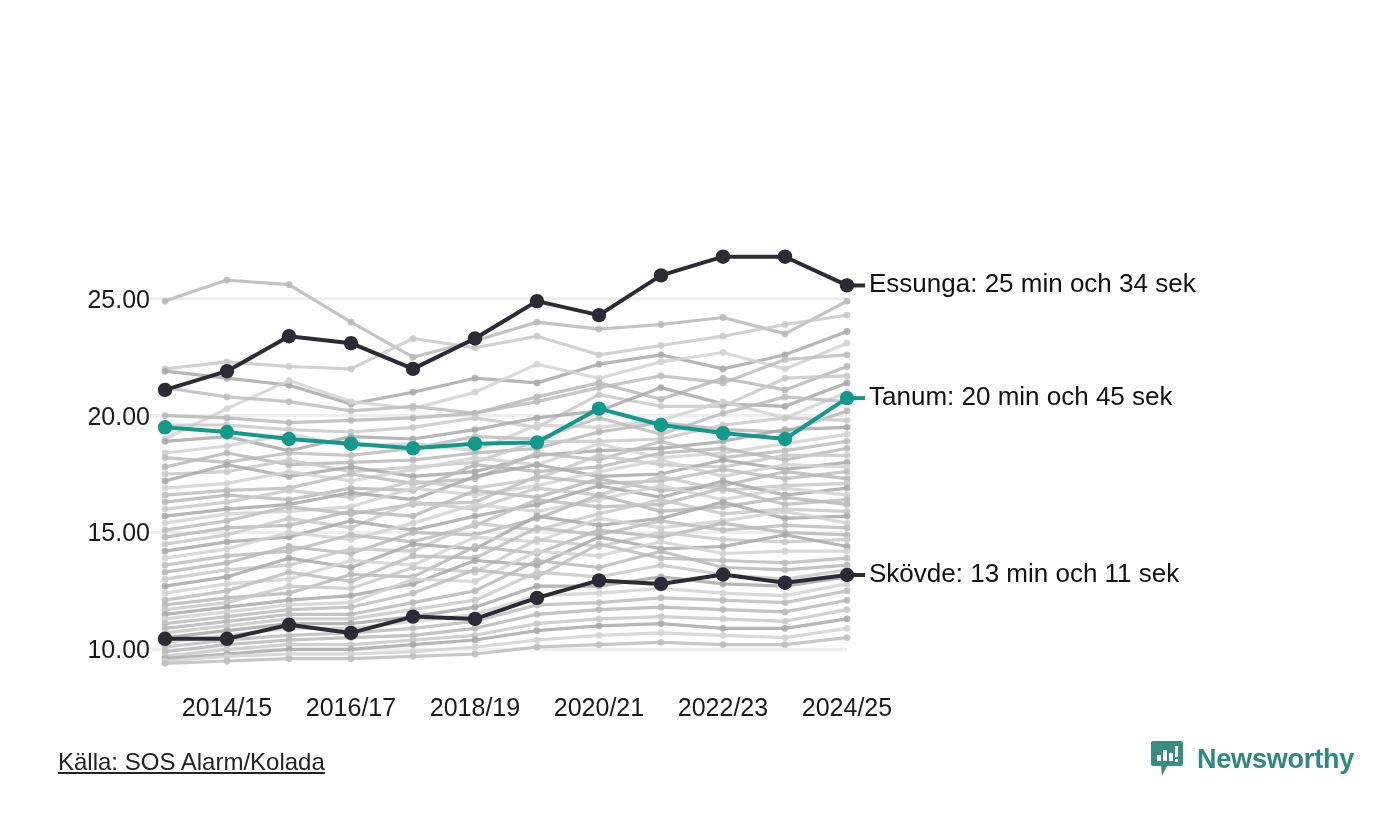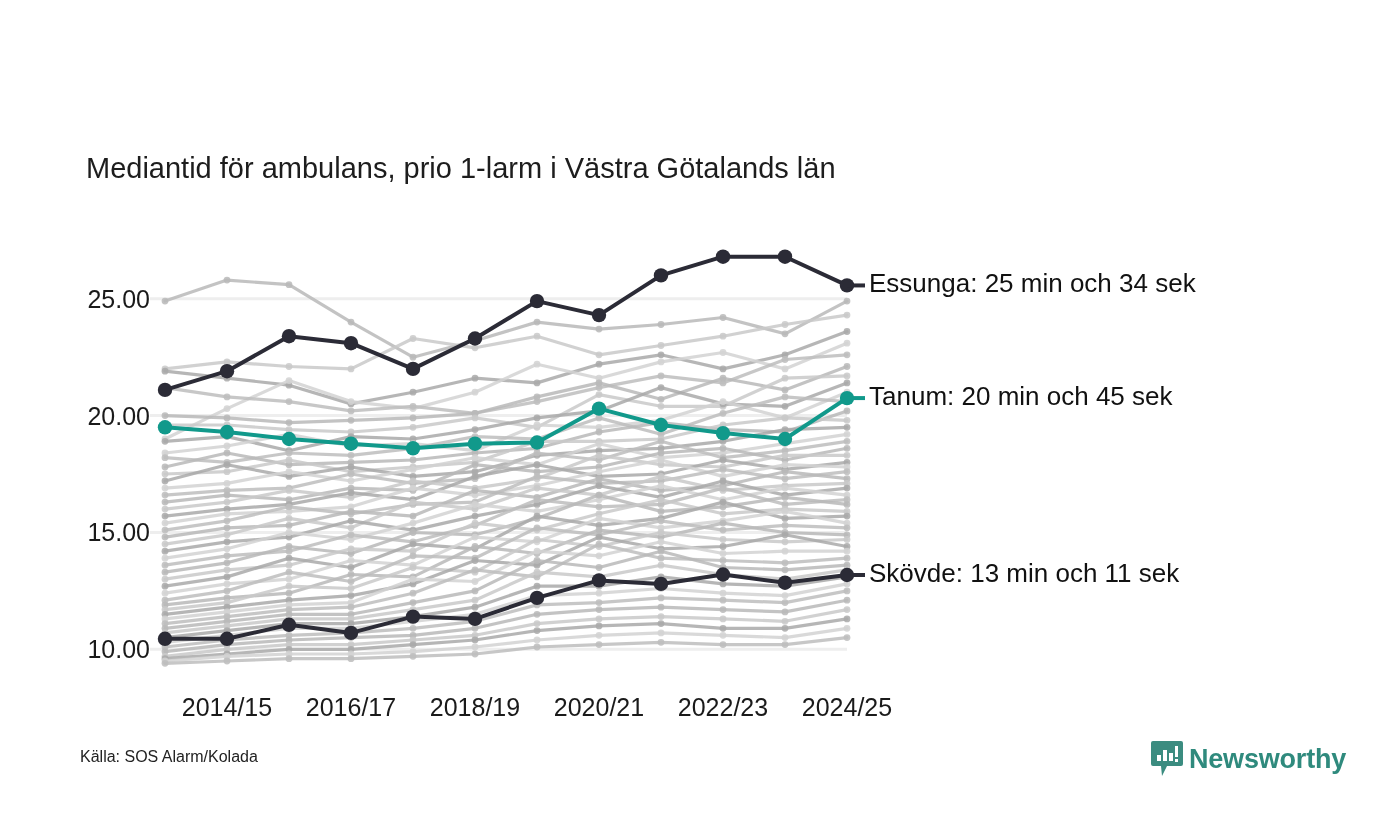--- a/index.html
+++ b/index.html
@@ -12,26 +12,26 @@
   .title{
     position:absolute;left:84px;top:68px;
     font-size:44px;font-weight:bold;letter-spacing:-0.3px;
     color:#111111;white-space:nowrap;
   }
   .subtitle{
     position:absolute;left:86px;top:152px;
     font-size:29px;font-weight:normal;color:#1d1d1d;white-space:nowrap;
   }
   .source{
-    position:absolute;left:80px;top:748px;
-    font-size:16px;color:#222222;white-space:nowrap;
+    position:absolute;left:58px;top:748px;
+    font-size:24px;color:#222222;white-space:nowrap;text-decoration:underline;
   }
   .logo{
     position:absolute;left:1150px;top:740px;
-    display:flex;align-items:center;gap:5px;
+    display:flex;align-items:center;gap:13px;
   }
   .logo-text{
     font-size:27px;font-weight:bold;color:#2f8a7d;letter-spacing:-0.2px;
   }
   svg{display:block;}
   .axis-label{
     font-family:"Liberation Sans", sans-serif;
     font-size:25px;fill:#1a1a1a;
   }
   .ylab{text-anchor:end;}
@@ -40,21 +40,20 @@
     font-family:"Liberation Sans", sans-serif;
     font-size:26px;fill:#111111;dominant-baseline:middle;
   }
   .gridline{stroke:#eeeeee;stroke-width:3;}
 </style>
 </head>
 <body>
 
 <div id="chart-root">
 
-  <div class="subtitle">Mediantid för ambulans, prio 1-larm i Västra Götalands län</div>
 
   <svg id="plot" width="1400" height="730" style="position:absolute;left:0;top:0;">
       <g>
         <line x1="150" x2="847" y1="649.304347826087" y2="649.304347826087" class="gridline"></line>
         <line x1="150" x2="847" y1="532.4565217391305" y2="532.4565217391305" class="gridline"></line>
         <line x1="150" x2="847" y1="415.60869565217394" y2="415.60869565217394" class="gridline"></line>
         <line x1="150" x2="847" y1="298.76086956521743" y2="298.76086956521743" class="gridline"></line>
       </g>
       <g>
         <path d="M165.0 301.1 L227.0 280.1 L289.0 284.7 L351.0 322.1 L413.0 357.2 L475.0 340.8 L537.0 322.1 L599.0 329.1 L661.0 324.5 L723.0 317.5 L785.0 333.8 L847.0 301.1 " fill="none" stroke="#b9b9b9" stroke-width="3.2" stroke-linejoin="round" stroke-linecap="round" opacity="0.85"></path>

